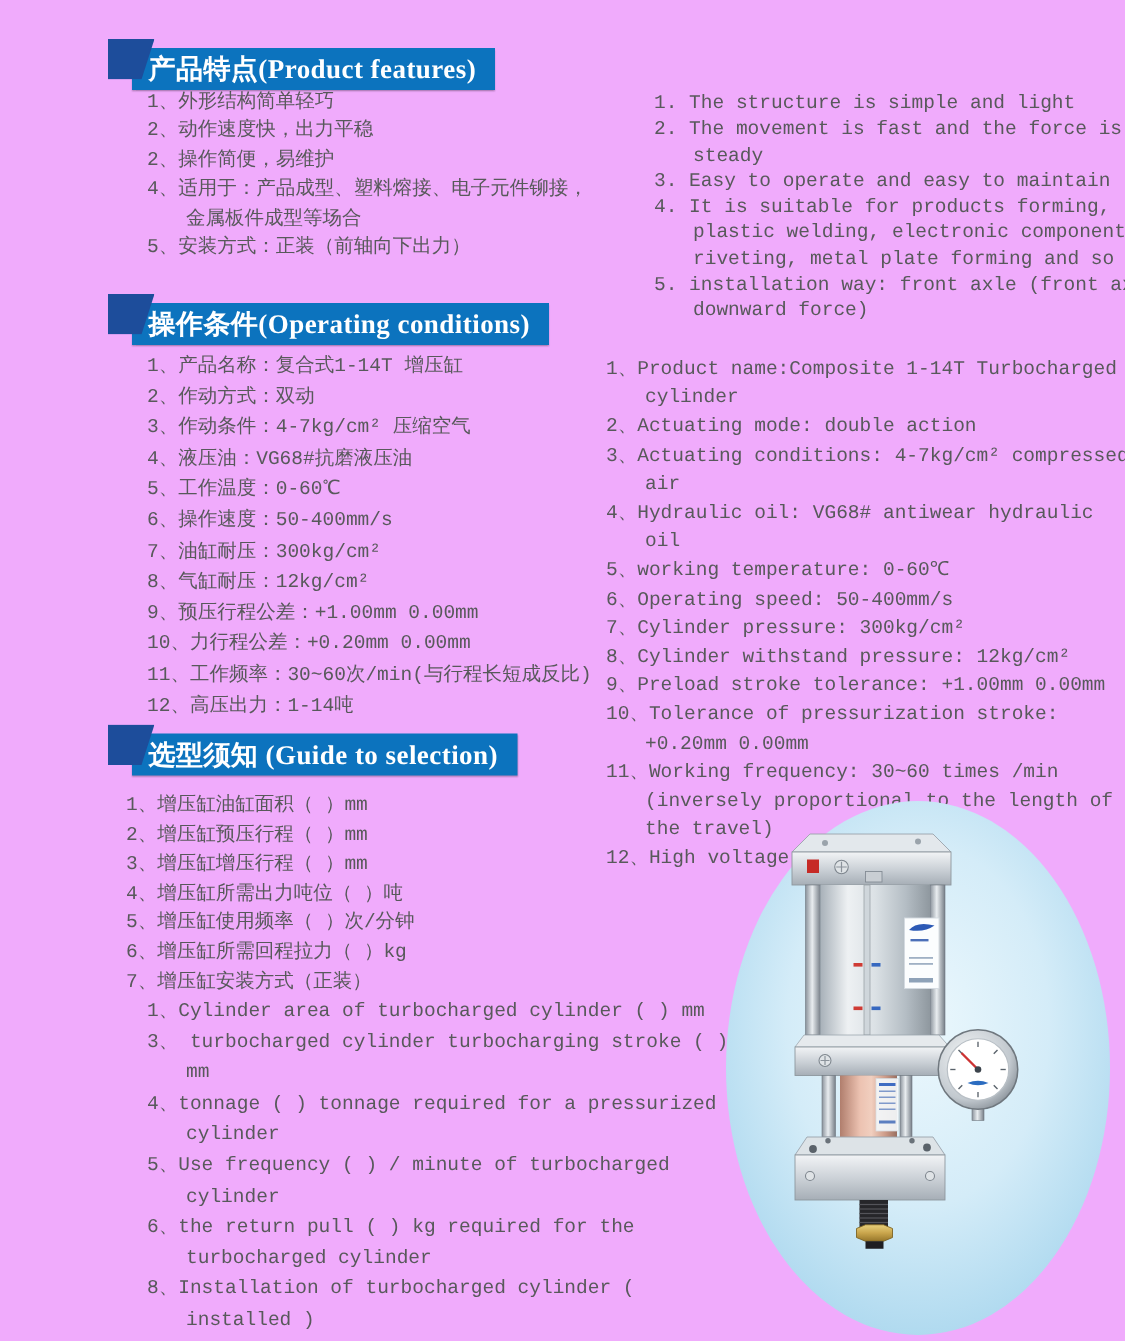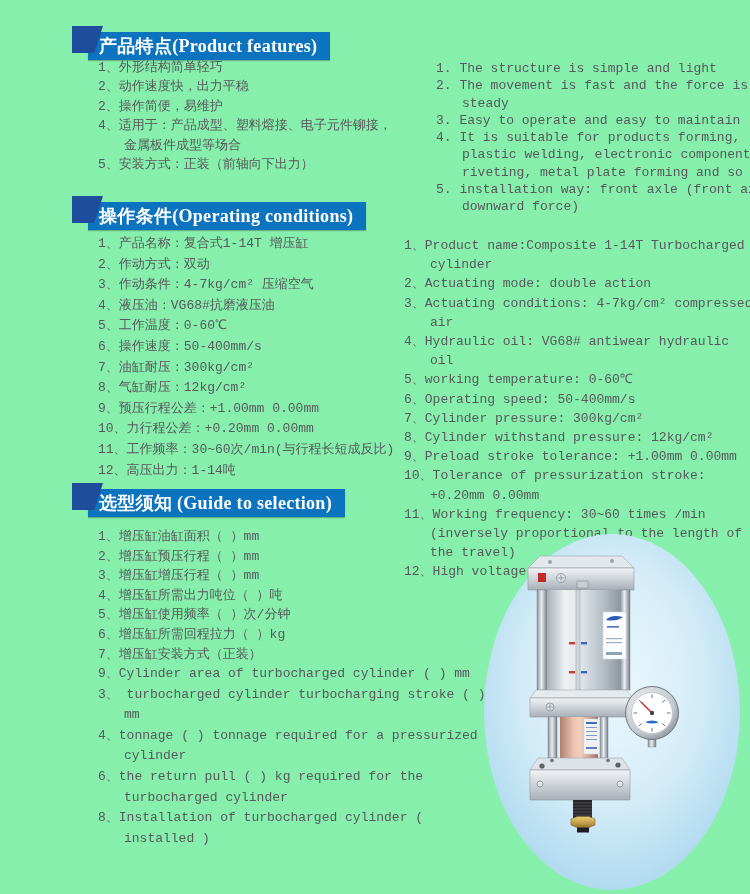--- a/index.html
+++ b/index.html
@@ -1,17 +1,17 @@
 <!DOCTYPE html>
 <html><head>
 <meta charset="utf-8">
 <style>
   html,body{margin:0;padding:0;background:#ffffff;}
   .sheet{
-    position:relative;width:750px;height:894px;background:#86efac;overflow:hidden;
+    position:relative;width:750px;height:894px;background:#f0abfc;overflow:hidden;
     font-family:"Liberation Sans","DejaVu Sans",sans-serif;
   }
   
   .sec-header{position:absolute;height:36px;}
   .sec-header .tab{
     position:absolute;left:0;top:0;width:31px;height:27px;background:#1d4d9b;
     clip-path:polygon(0 0,100% 0,72% 100%,0 100%);z-index:2;
   }
   .sec-header .bar{
     position:absolute;left:16px;top:6px;height:28px;background:#0c73be;color:#ffffff;
@@ -22,21 +22,21 @@
   #h1{left:72px;top:26px;}
   #h2{left:72px;top:196px;}
   #h3{left:72px;top:483px;}
   
   ul.plist{position:absolute;margin:0;padding:0;list-style:none;color:#58595b;font-size:13px;font-family:Liberation Mono, monospace;}
   ul.plist li{padding-left:2em;text-indent:-2em;}
   #s1cn{left:98px;top:58px;width:298px;line-height:19.4px;}
   #s1en{left:388px;top:60px;width:352px;line-height:17.3px;margin-left:48px;}
   #s2cn{left:98px;top:234px;width:302px;line-height:20.6px;}
   #s2en{left:388px;top:236px;width:356px;line-height:19.2px;margin-left:16px;}
-  #s3cn{left:98px;top:527px;width:380px;line-height:19.6px;}
+  #s3cn{left:84px;top:527px;width:380px;line-height:19.6px;}
   #s3en{left:98px;top:664px;width:398px;line-height:20.6px;}
   
   .figure{position:absolute;left:478px;top:526px;width:266px;height:366px;}
 </style>
 </head>
 <body>
 
 <div class="sheet">
 
   <div class="sec-header" id="h1">
@@ -98,23 +98,24 @@
   <ul class="plist" id="s3cn">
       <li>1、增压缸油缸面积（ ）mm</li>
       <li>2、增压缸预压行程（ ）mm</li>
       <li>3、增压缸增压行程（ ）mm</li>
       <li>4、增压缸所需出力吨位（ ）吨</li>
       <li>5、增压缸使用频率（ ）次/分钟</li>
       <li>6、增压缸所需回程拉力（ ）kg</li>
       <li>7、增压缸安装方式（正装）</li>
     </ul>
   <ul class="plist" id="s3en">
-      <li>9、Cylinder area of turbocharged cylinder ( ) mm</li>
+      <li>1、Cylinder area of turbocharged cylinder ( ) mm</li>
       <li>3、 turbocharged cylinder turbocharging stroke ( ) mm</li>
       <li>4、tonnage ( ) tonnage required for a pressurized cylinder</li>
+      <li>5、Use frequency ( ) / minute of turbocharged cylinder</li>
       <li>6、the return pull ( ) kg required for the turbocharged cylinder</li>
       <li>8、Installation of turbocharged cylinder ( installed )</li>
     </ul>
 
   <div class="figure">
     <svg width="266" height="366" viewBox="0 0 266 366">
       <defs>
         <radialGradient id="bgOval" cx="50%" cy="42%" r="62%">
           <stop offset="0%" stop-color="#ecf8fd"></stop>
           <stop offset="55%" stop-color="#d4ecf8"></stop>

